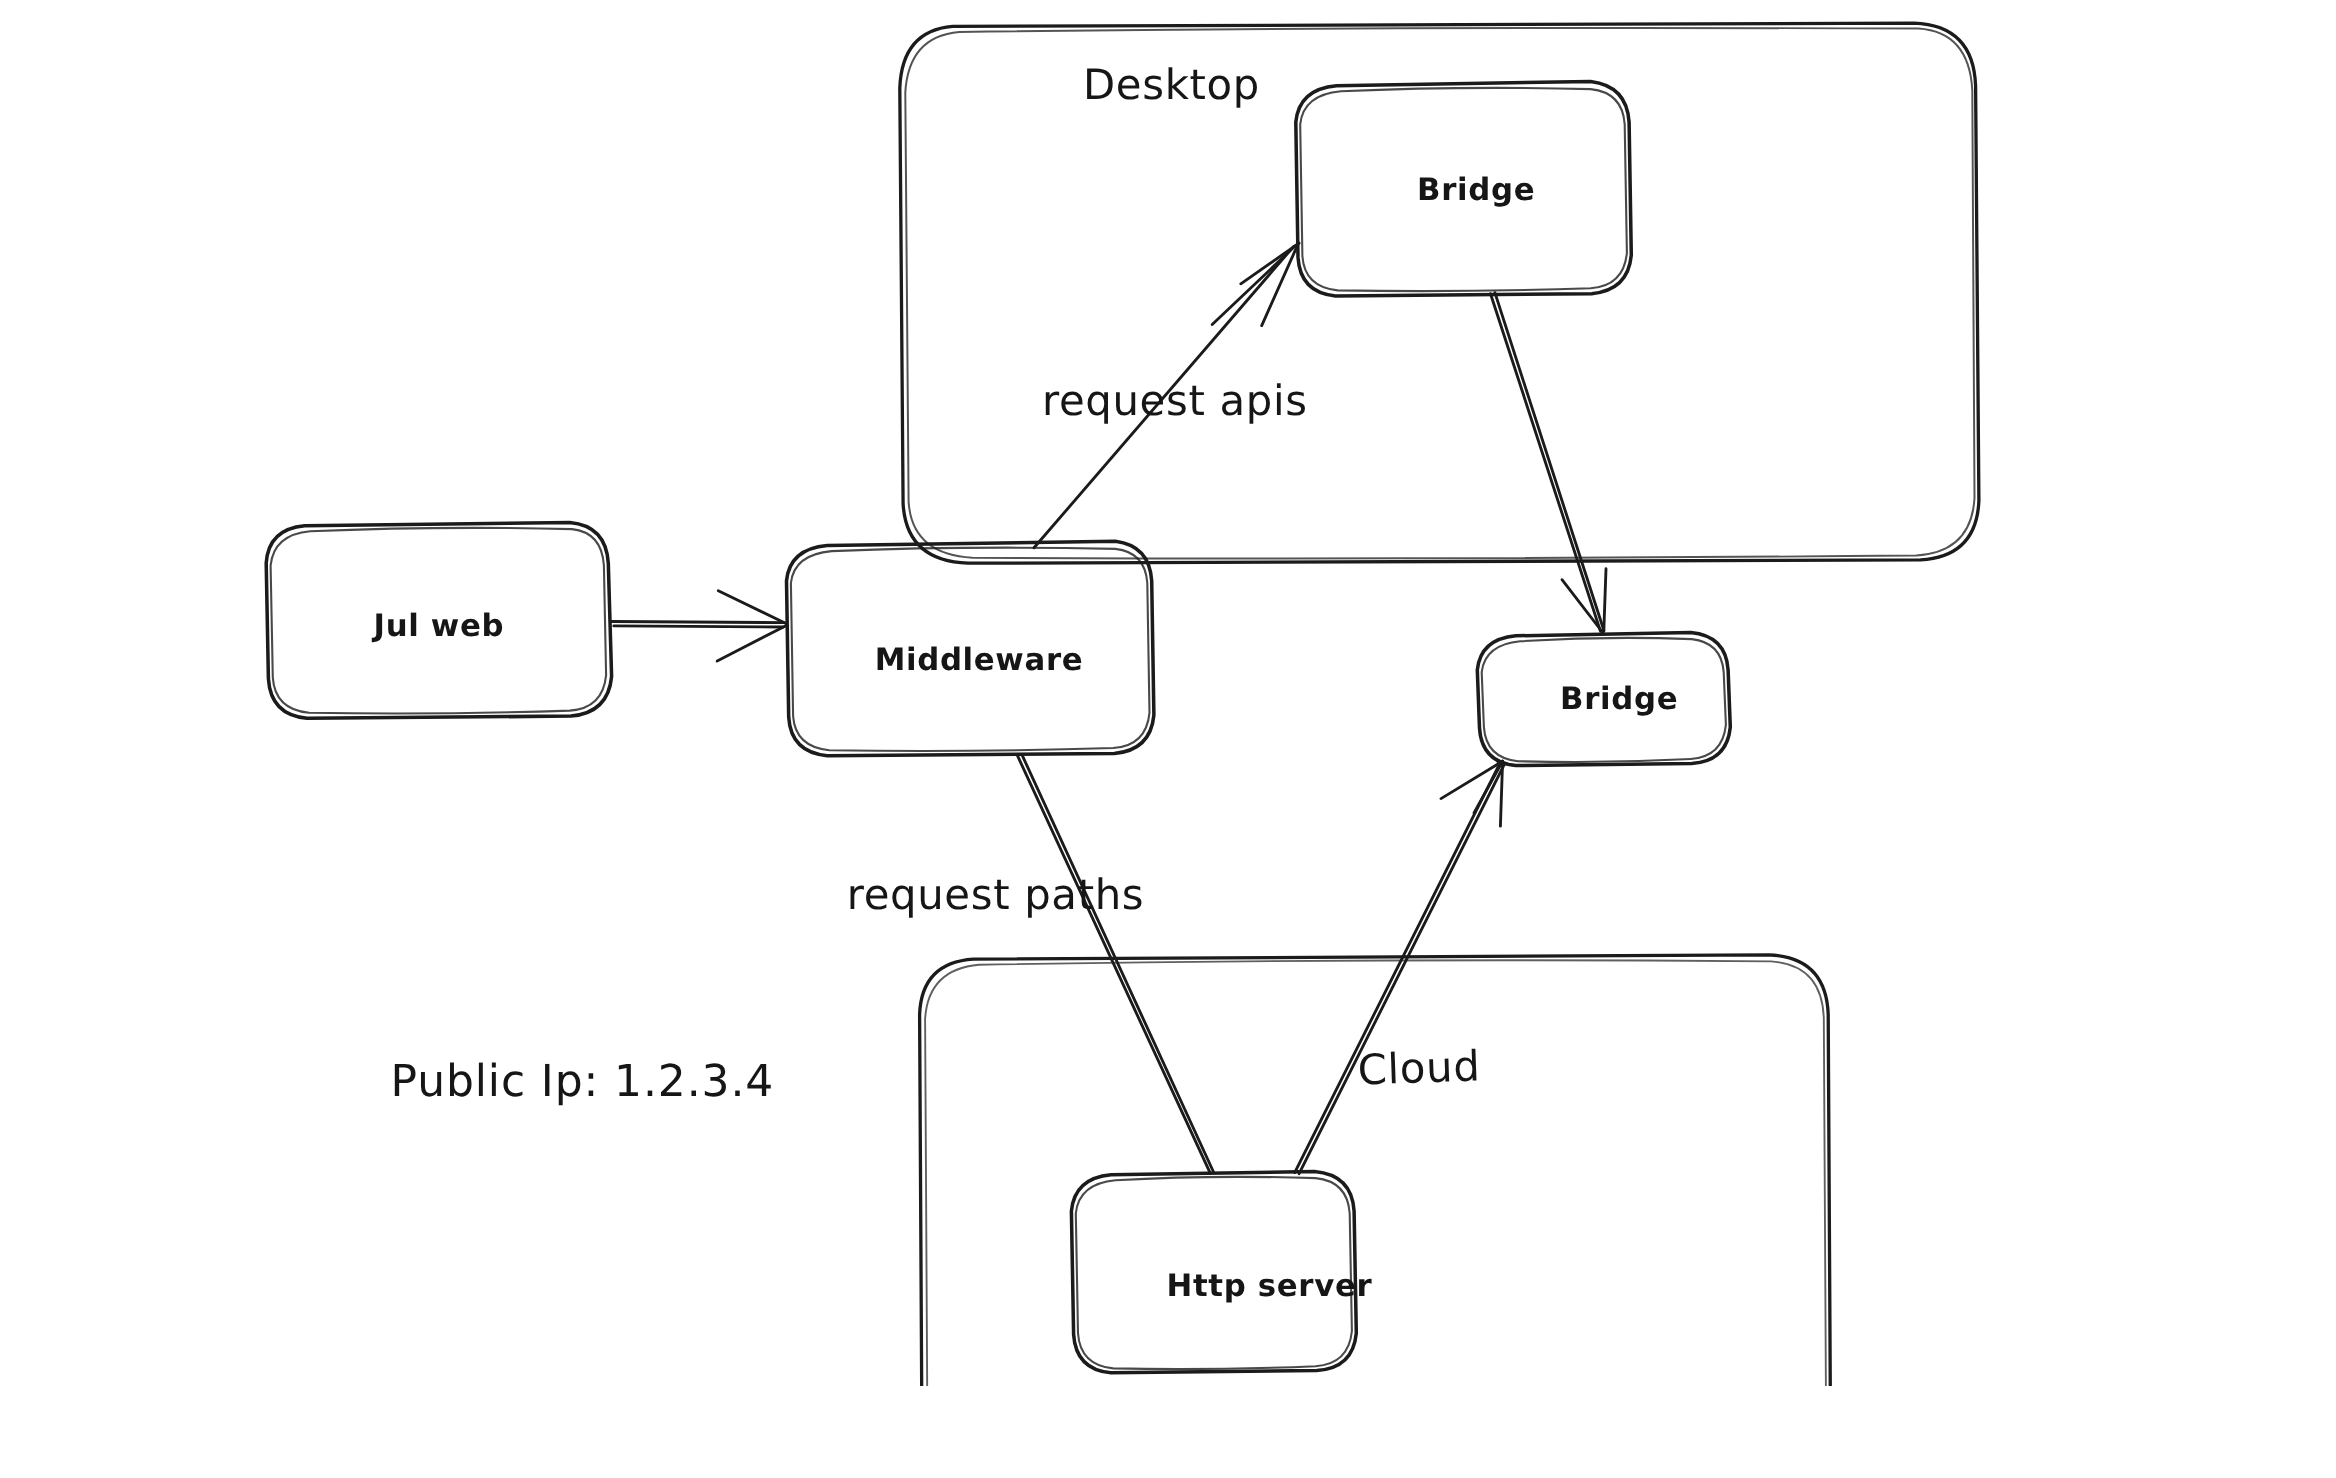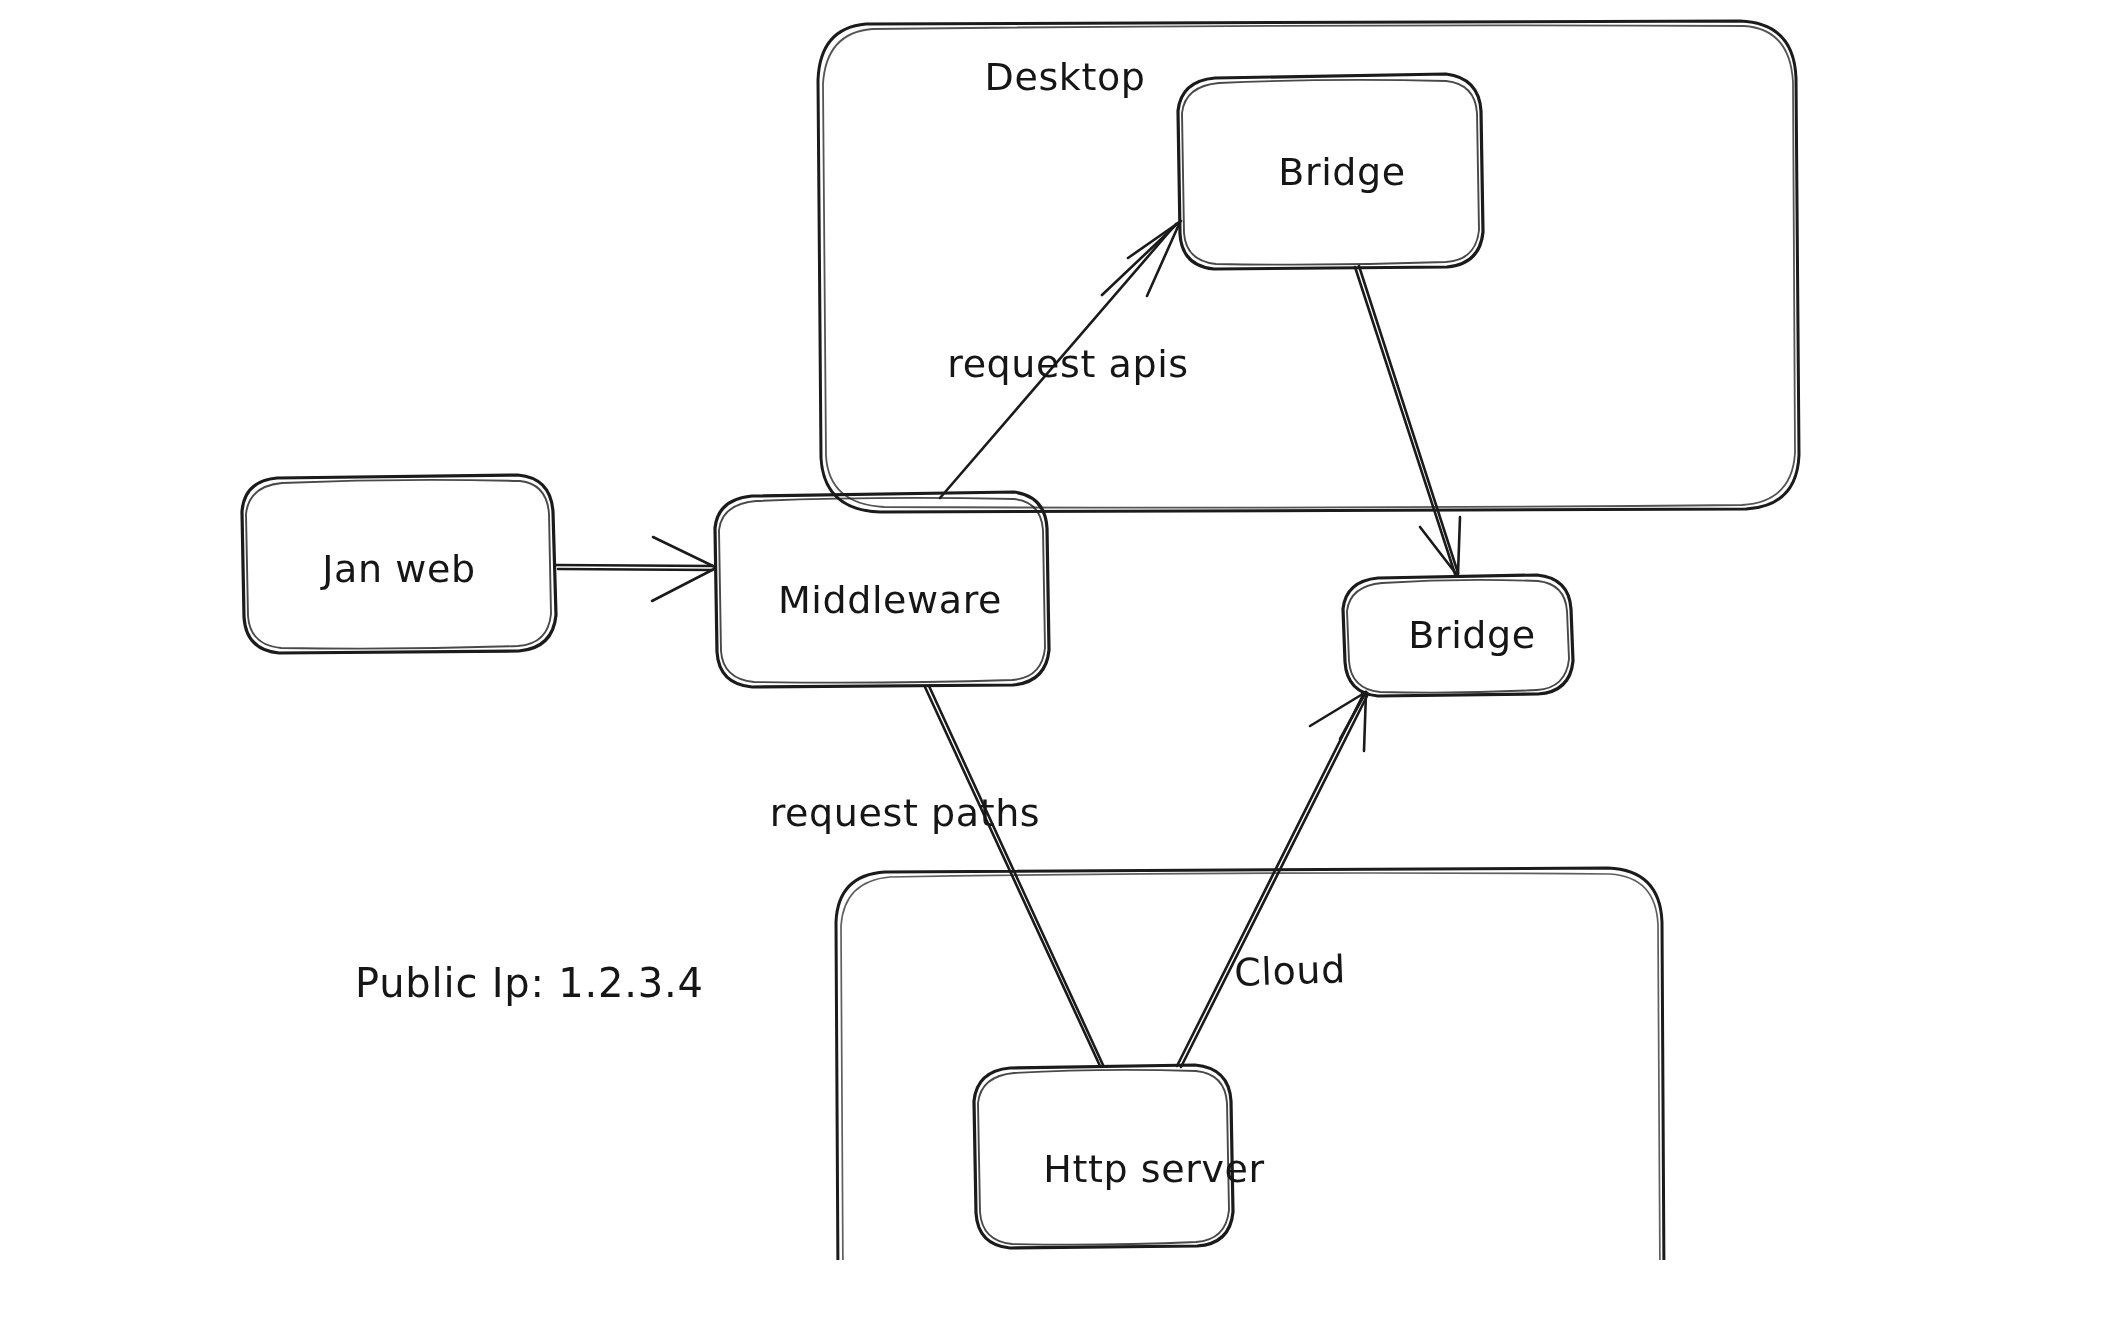--- a/index.html
+++ b/index.html
@@ -26,23 +26,24 @@
     height: 1344px;
   }
   .node-label, .edge-label, .group-label, .note-line {
     position: absolute;
     color: #161616;
     font-family: "DejaVu Sans", sans-serif;
     white-space: nowrap;
     user-select: none;
   }
   .node-label {
-    font-size: 38px;
+    font-size: 28px;
     letter-spacing: 0.6px;
     transform: translate(-50%, -50%);
+    font-weight: bold;
   }
   .group-label {
     font-size: 38px;
     letter-spacing: 0.6px;
     transform: translate(-50%, -50%);
   }
   .edge-label {
     font-size: 38px;
     letter-spacing: 0.6px;
     transform: translate(-50%, -50%);
@@ -181,21 +182,21 @@
       <path class="stroke-thin" d="M 1362,693 L 1366,692"></path>
       <path class="stroke-thin" d="M 1366,692 L 1364,751"></path>
       <path class="stroke-thin" d="M 1366,692 L 1310,726"></path>
     </g>
   </svg>
 
   <div class="group-label" style="left:1065px; top:77px;">Desktop</div>
 
   <div class="edge-label skew" style="left:1290px; top:971px;">Cloud</div>
 
-  <div class="node-label" style="left:399px; top:569px;">Jan web</div>
+  <div class="node-label" style="left:399px; top:569px;">Jul web</div>
 
   <div class="node-label" style="left:890px; top:600px;">Middleware</div>
 
   <div class="node-label" style="left:1342px; top:172px;">Bridge</div>
 
   <div class="node-label" style="left:1472px; top:635px;">Bridge</div>
 
   <div class="node-label" style="left:1118px; top:1169px;margin-left:36px;">Http server</div>
 
   <div class="edge-label" style="left:1068px; top:364px;">request apis</div>

